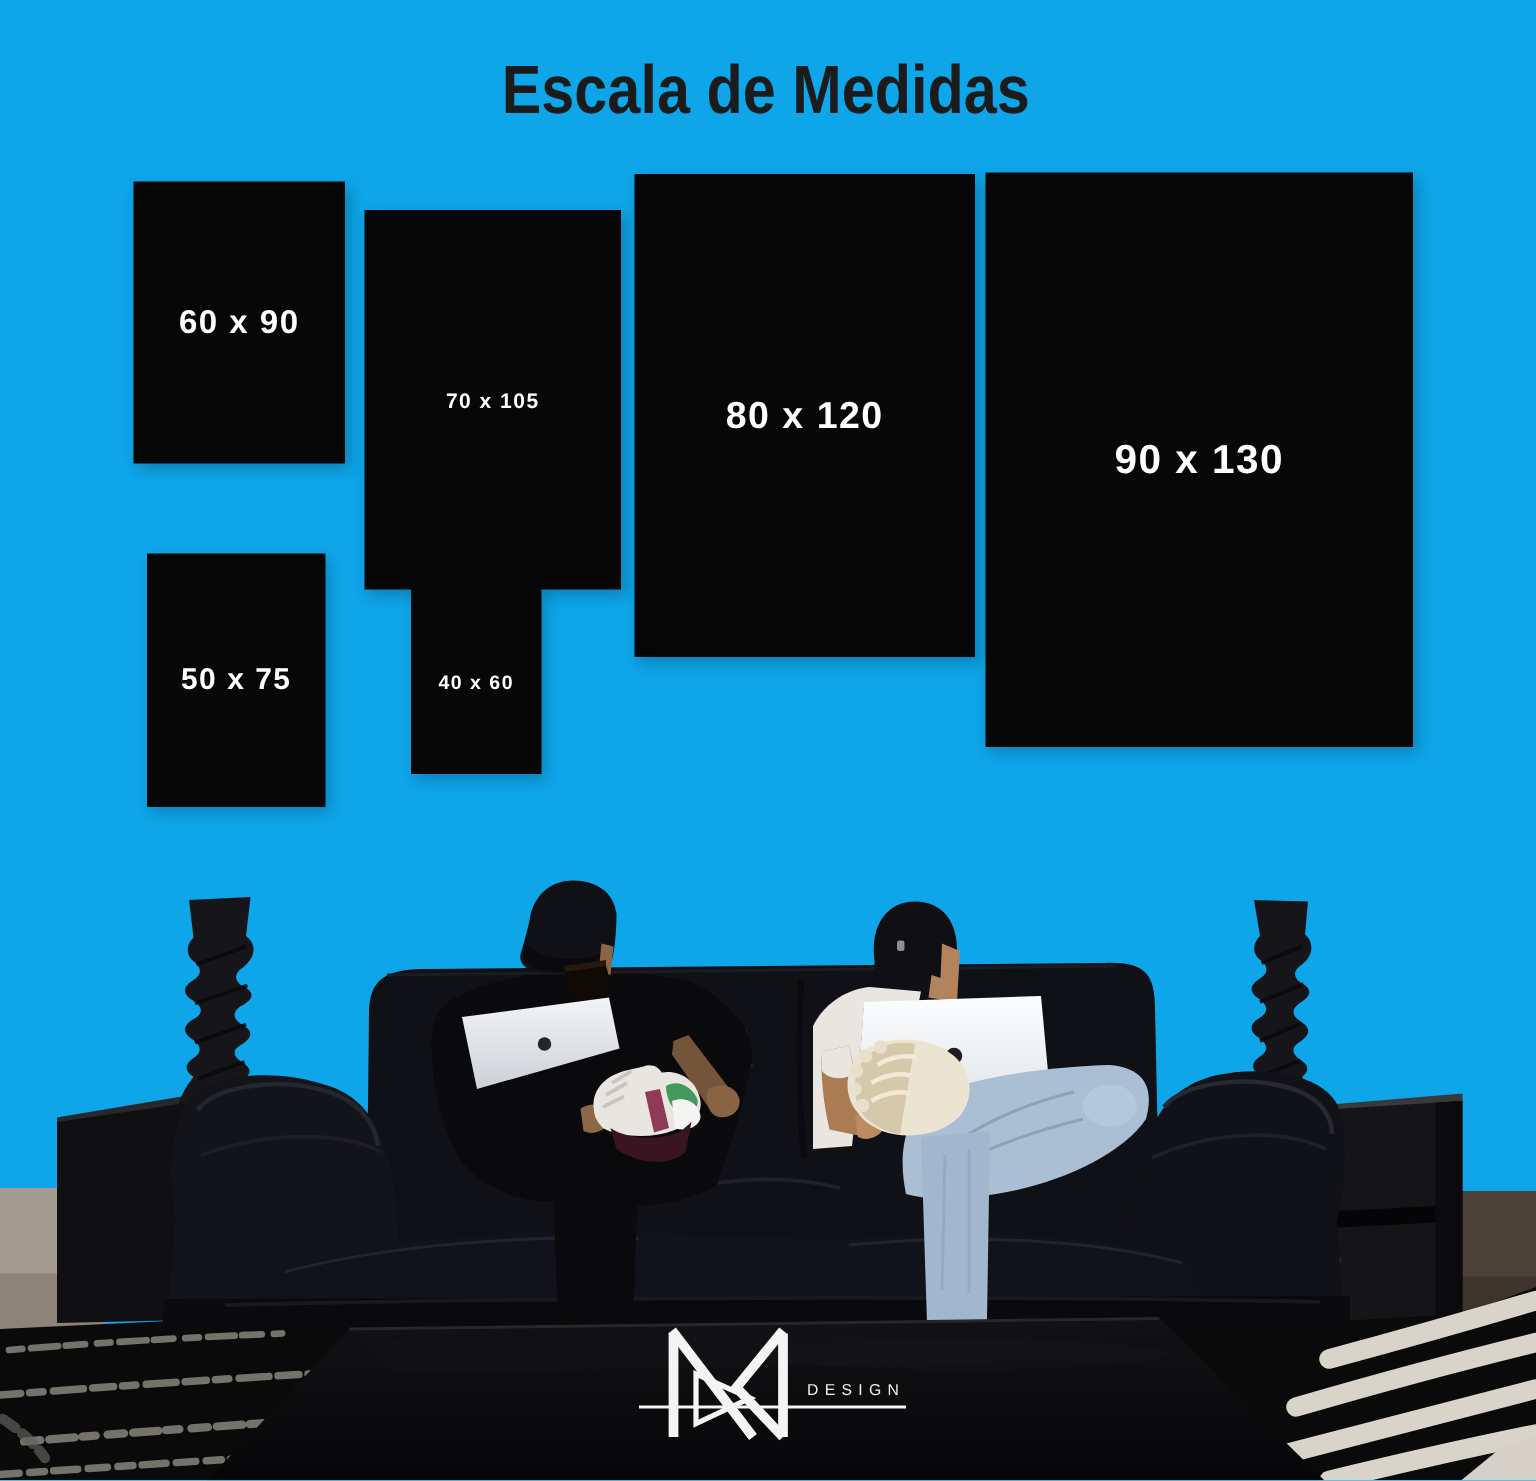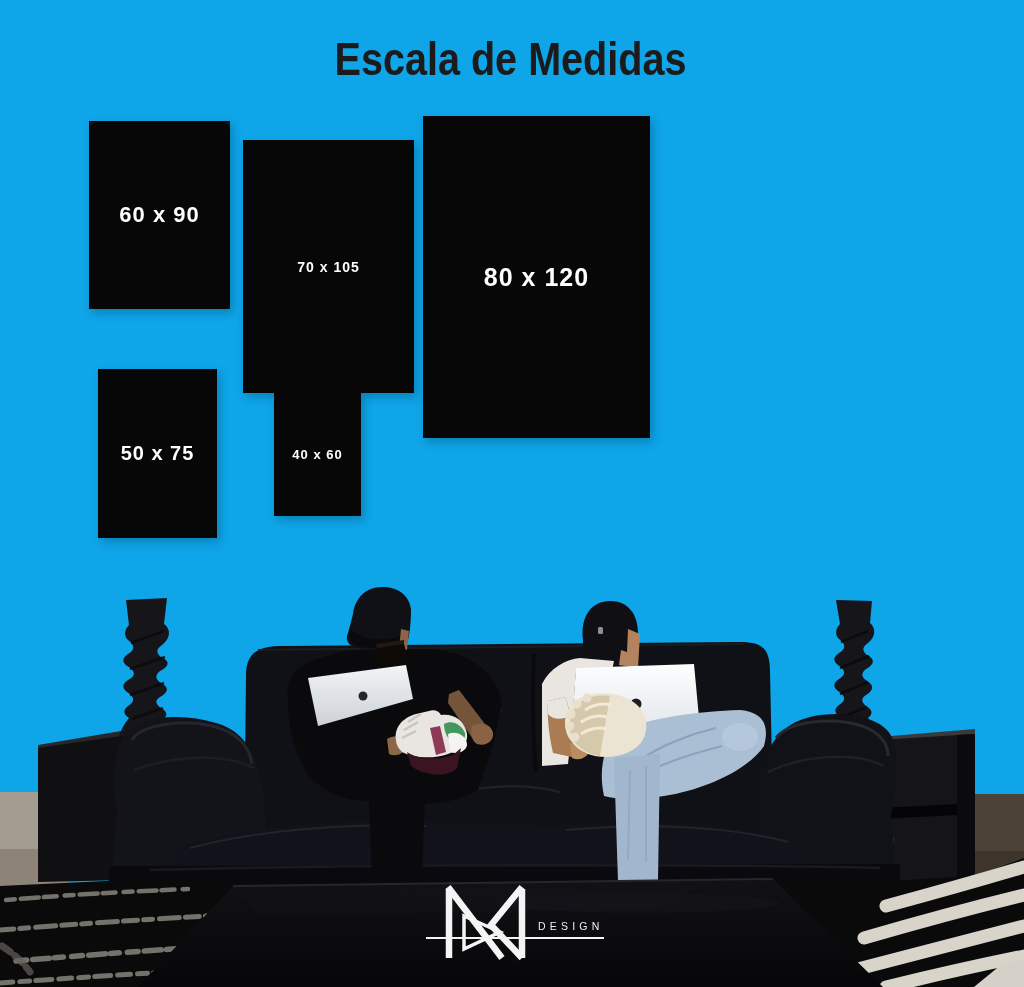--- a/index.html
+++ b/index.html
@@ -18,20 +18,21 @@
 <div id="page">
 
   <div id="title">Escala de Medidas</div>
 
   <div class="rect" style="left:89px;top:121px;width:141px;height:188px;font-size:22px;">60 x 90</div>
 
   <div class="rect" style="left:243px;top:116px;width:171px;height:253px;font-size:14px;margin-top:24px;">70 x 105</div>
 
   <div class="rect" style="left:423px;top:116px;width:227px;height:322px;font-size:25px;">80 x 120</div>
 
+  <div class="rect" style="left:657px;top:115px;width:285px;height:383px;font-size:27px;">90 x 130</div>
 
   <div class="rect" style="left:98px;top:369px;width:119px;height:169px;font-size:20px;">50 x 75</div>
 
   <div class="rect" style="left:274px;top:392px;width:87px;height:124px;padding-bottom:0;font-size:13px;">40 x 60</div>
 
   <svg width="1024" height="407" viewBox="0 580 1024 407" style="top:580px;">
   <defs>
     <linearGradient id="lapL" x1="0" y1="0" x2="0" y2="1">
       <stop offset="0" stop-color="#f2f4f6"></stop>
           <stop offset="1" stop-color="#cdd1d6"></stop>

